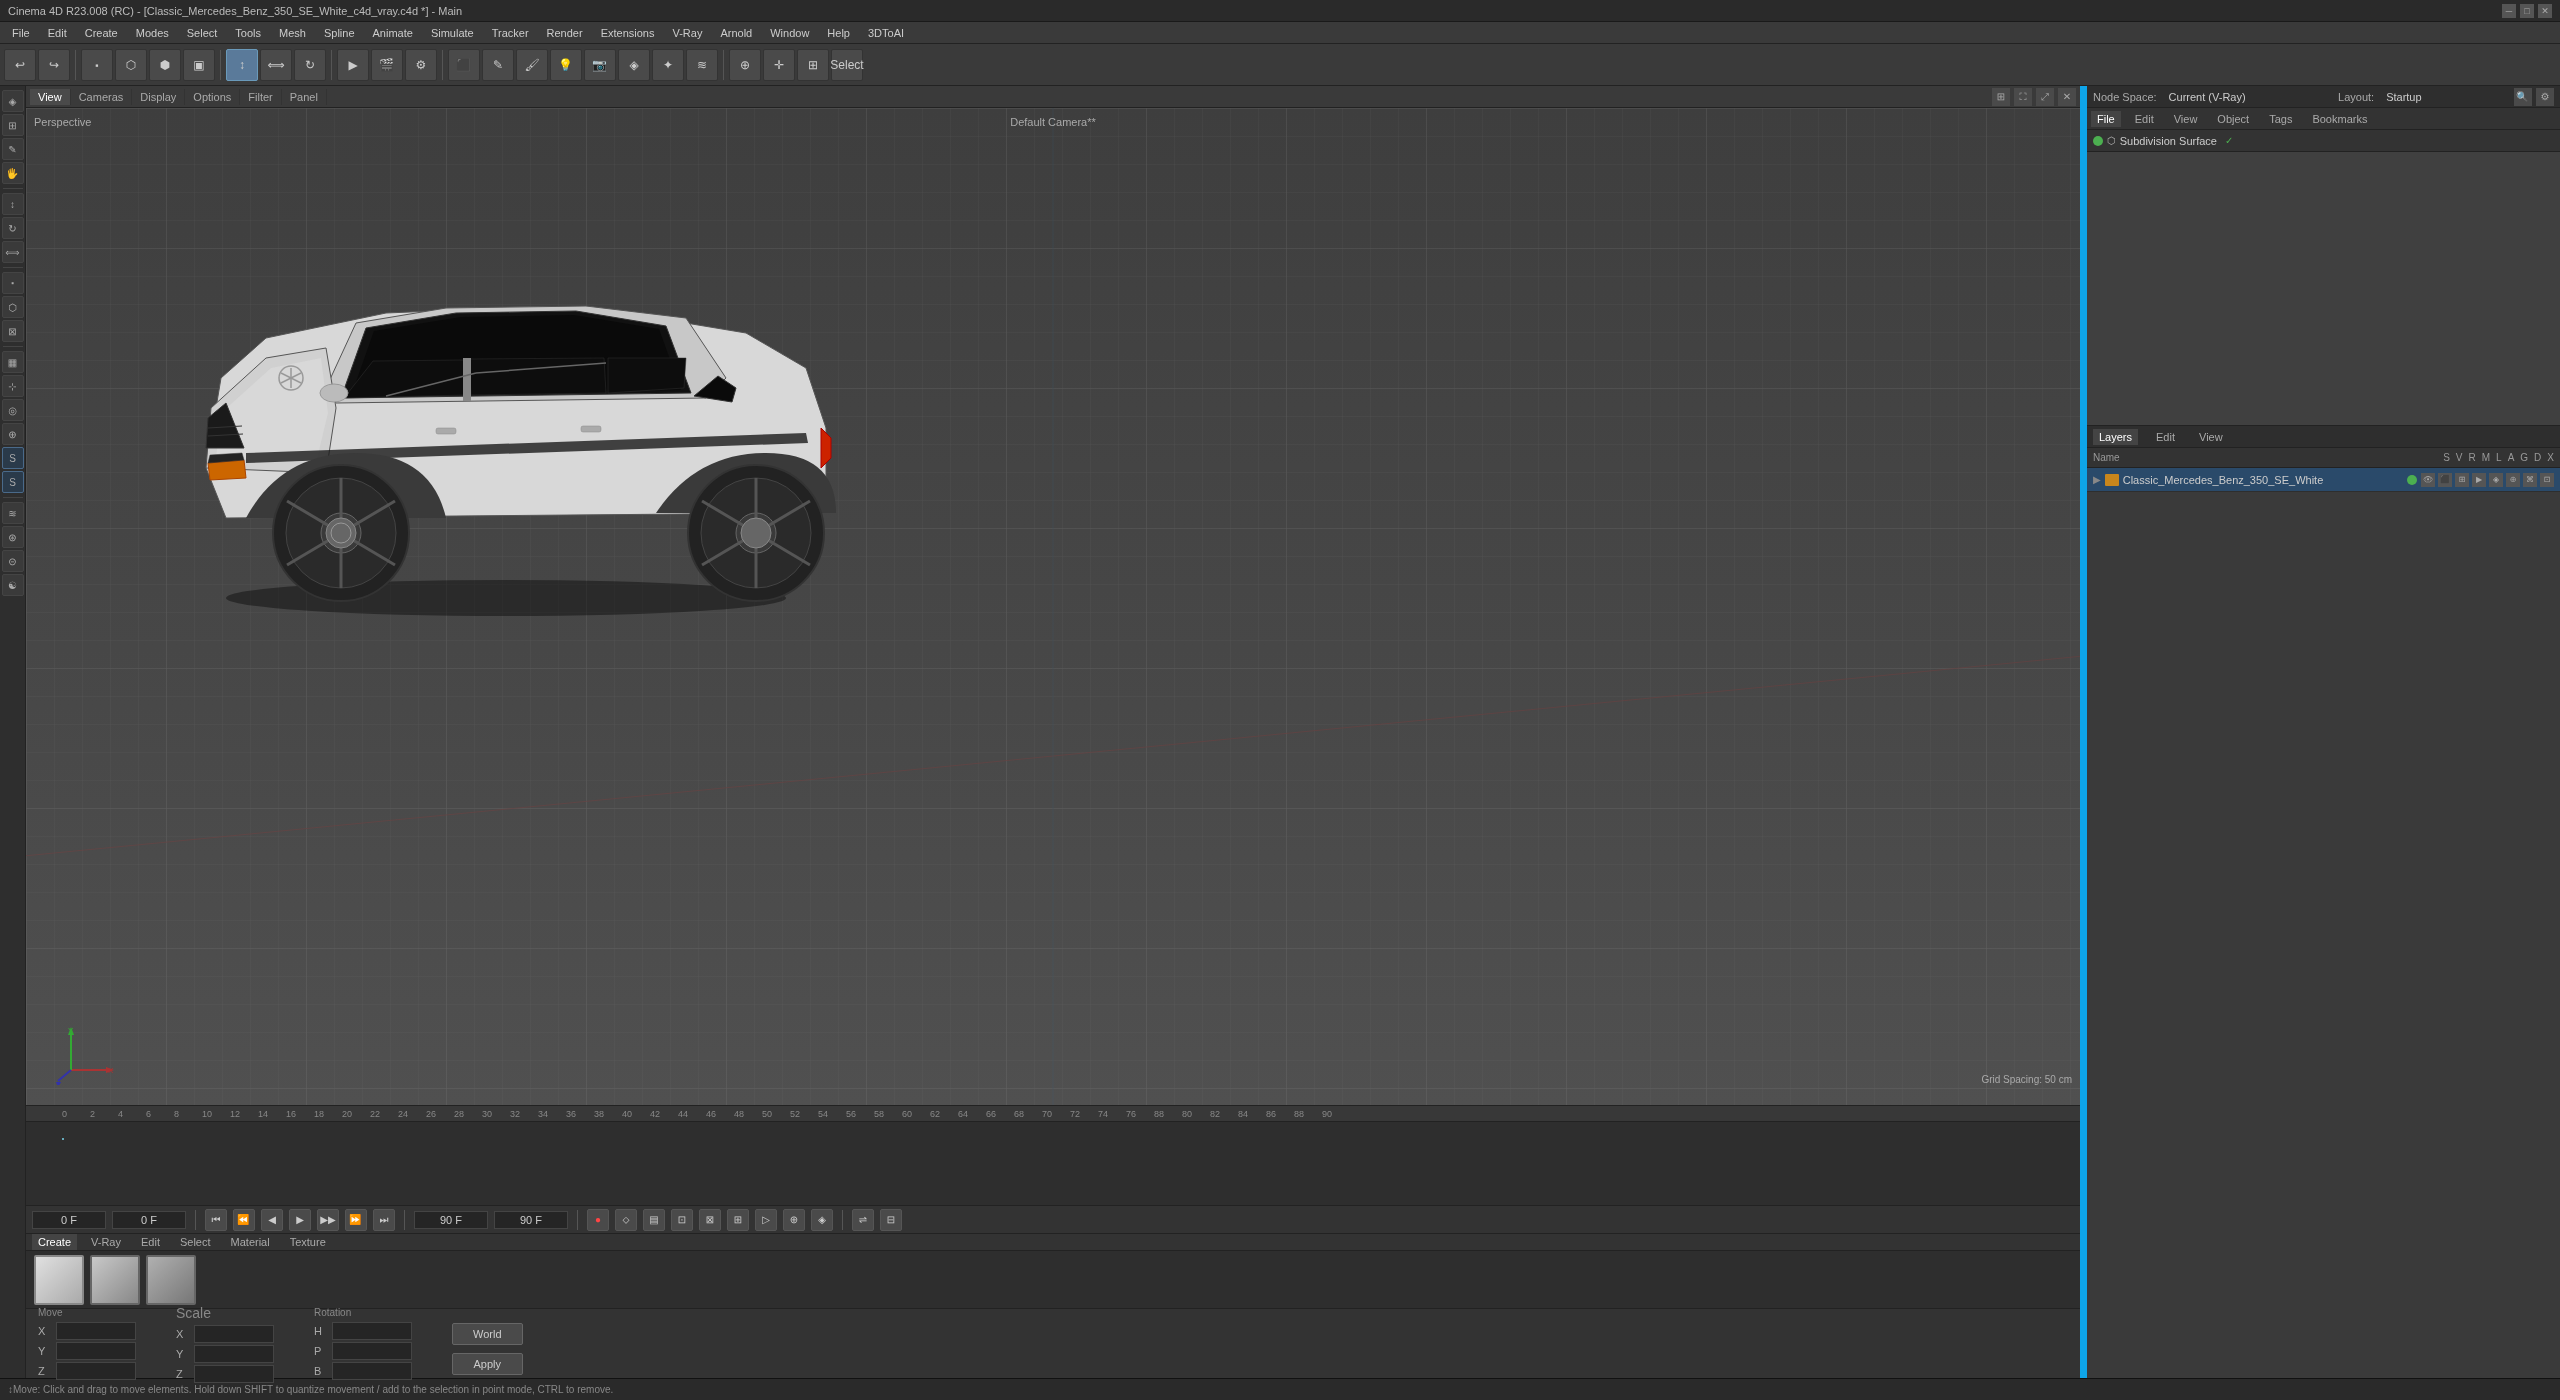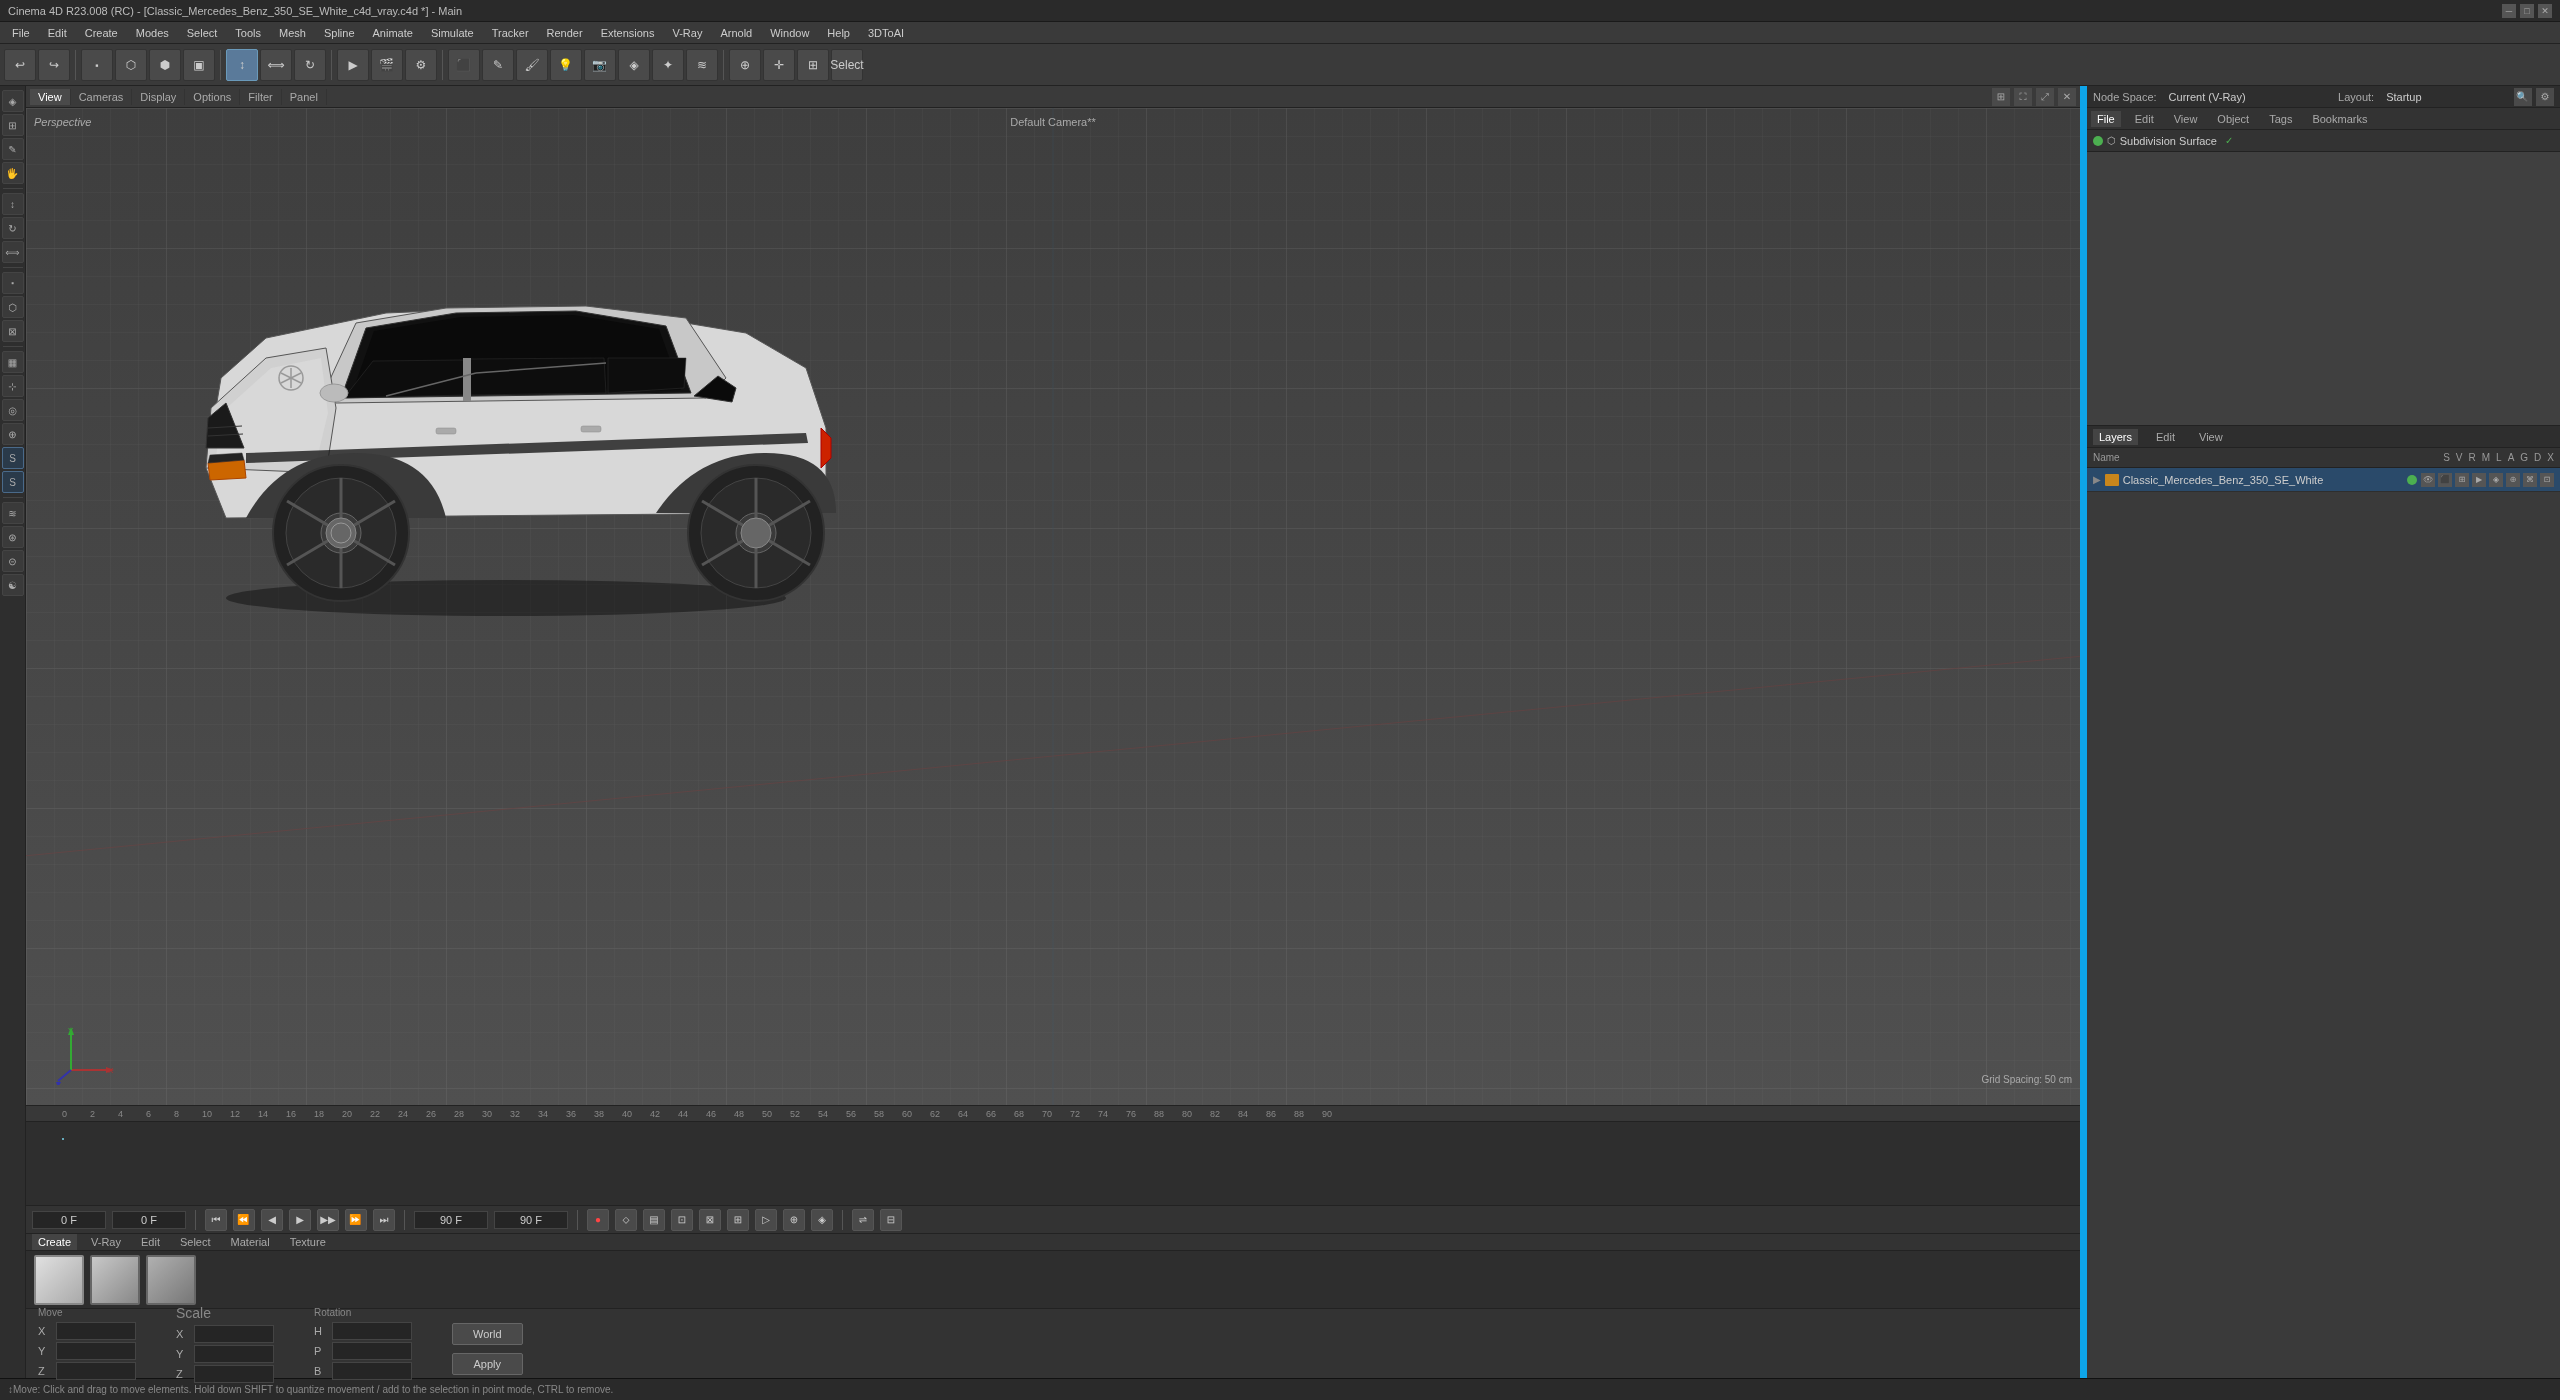--- a/index.html
+++ b/index.html
@@ -146,21 +146,20 @@
       flex: 1;
       background: #4a4a4a;
       position: relative;
       overflow: hidden;
     }
     #viewport-label-perspective {
       position: absolute;
       top: 8px; left: 8px;
       color: #aaa;
       font-size: 11px;
-      font-style: italic;
     }
     #viewport-camera-label {
       position: absolute;
       top: 8px;
       left: 50%;
       transform: translateX(-50%);
       color: #aaa;
       font-size: 11px;
     }
 

